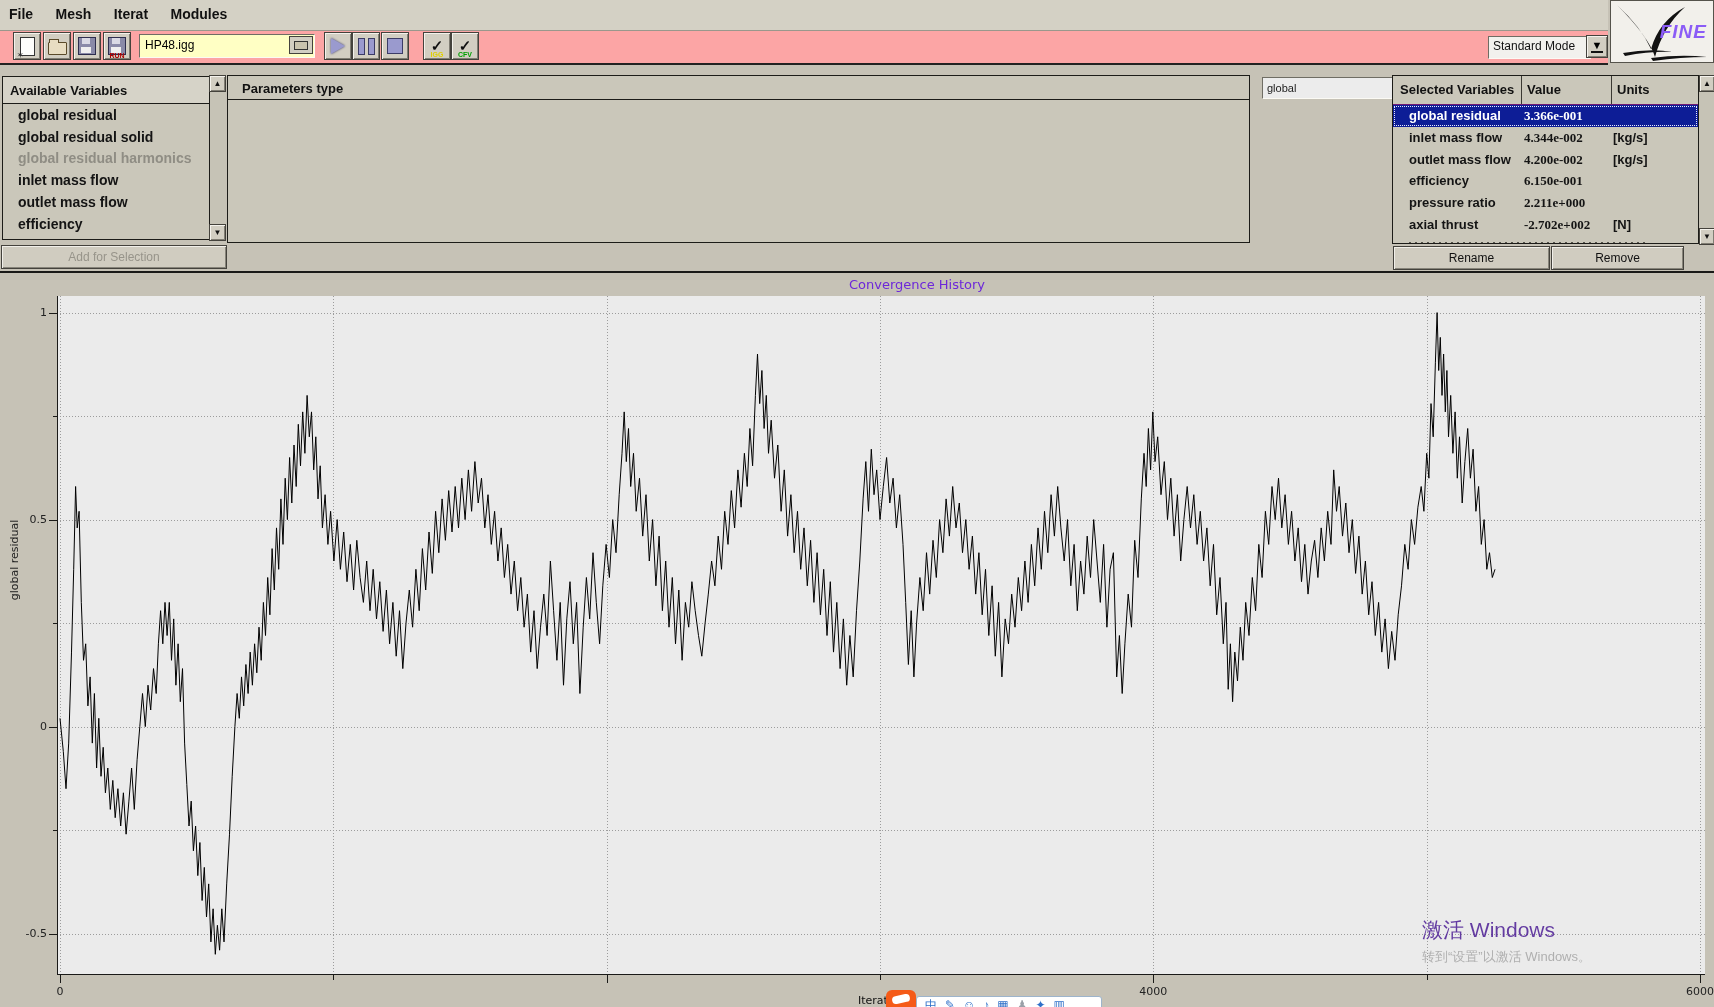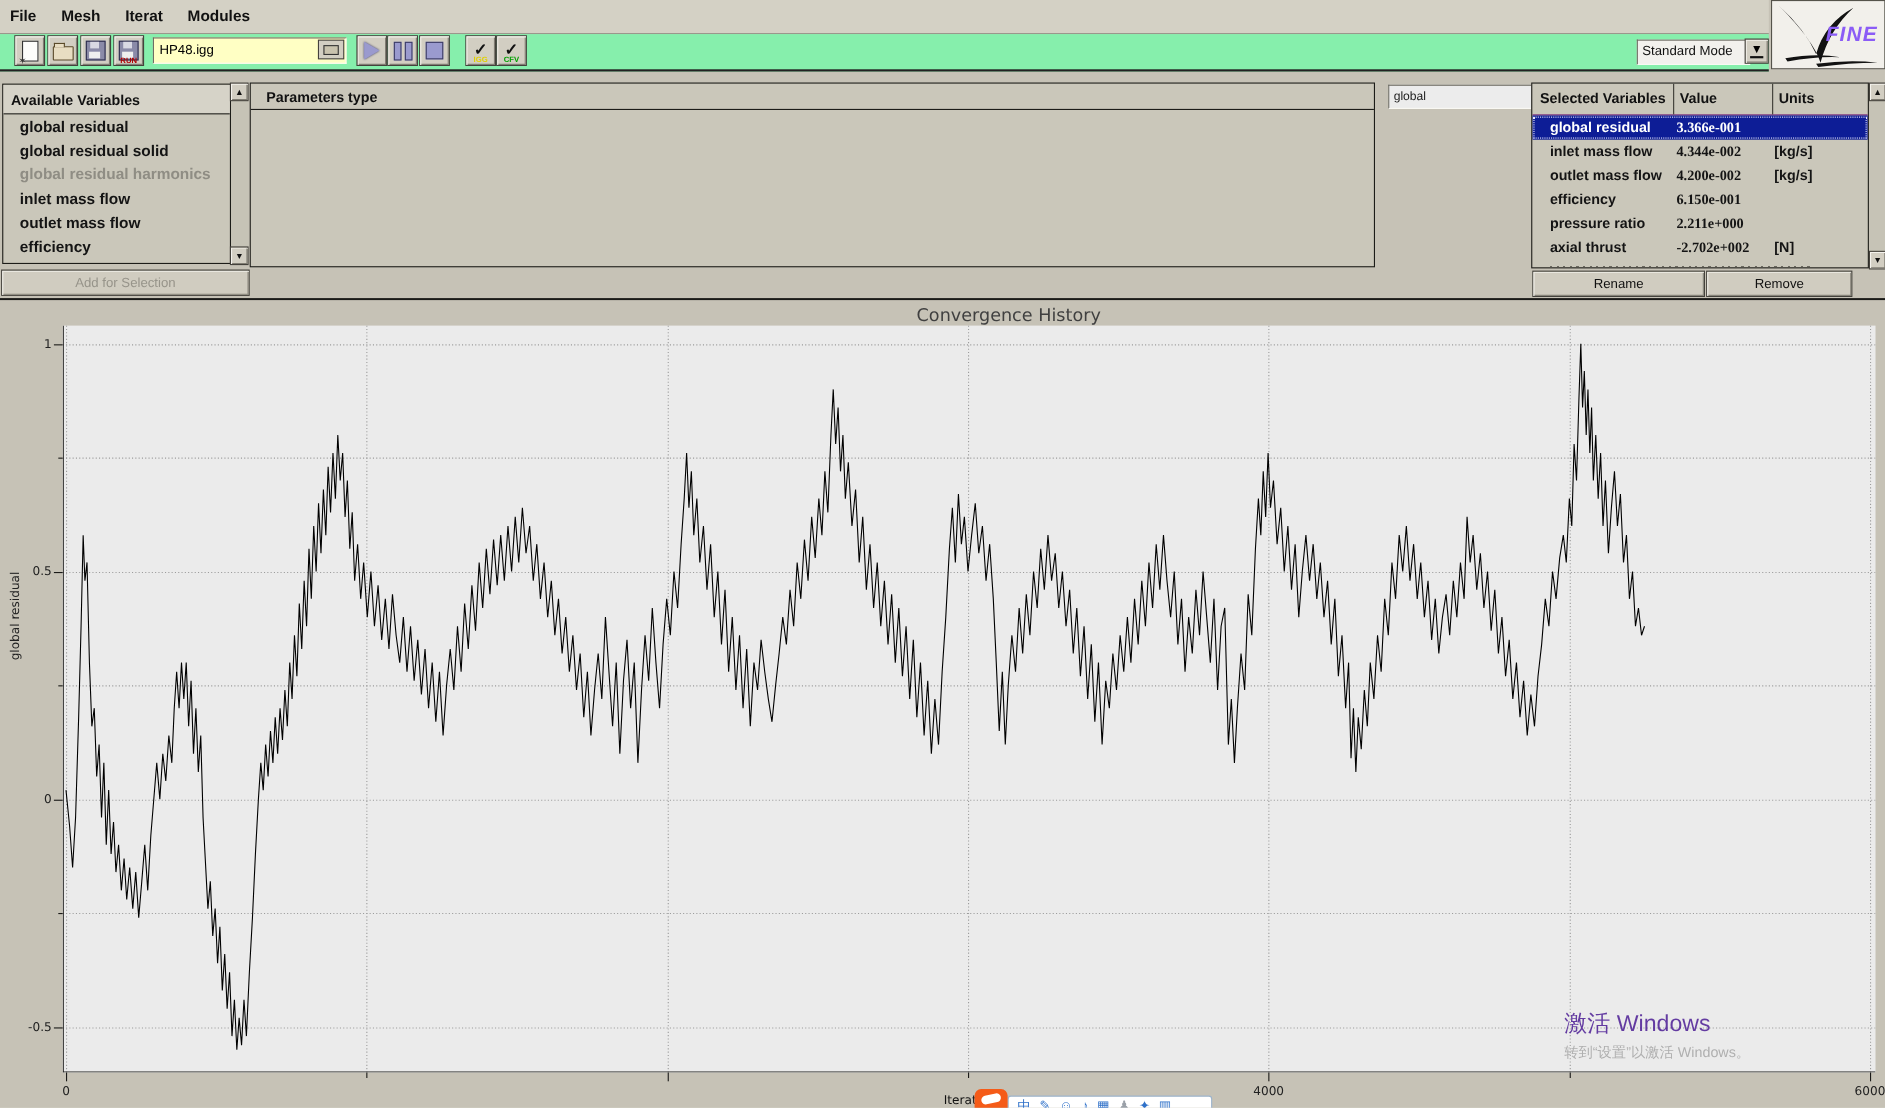--- a/index.html
+++ b/index.html
@@ -5,21 +5,21 @@
   html,body{margin:0;padding:0;}
   body{width:1714px;height:1007px;position:relative;overflow:hidden;
        background:#c6c2b6;font-family:"Liberation Sans",sans-serif;
        -webkit-font-smoothing:antialiased;}
   .abs{position:absolute;}
   
   #menubar{left:0;top:0;width:1608px;height:30px;background:#d4d1c5;
            border-bottom:1px solid #9a978c;}
   .menu-item{display:inline-block;font-weight:bold;font-size:14px;color:#111;
              padding:6px 9px 0 9px;cursor:default;}
-  #toolbar{left:0;top:31px;width:1608px;height:32px;background:#86efac;
+  #toolbar{left:0;top:31px;width:1608px;height:32px;background:#fca5a5;
            border-bottom:2px solid #222;}
   .tb-btn{position:absolute;top:2px;width:26px;height:26px;background:#d2cec2;
           box-shadow:0 0 0 1px #44423c, inset 1px 1px 0 #f4f2ec, inset -1px -1px 0 #807d73;
           display:flex;align-items:center;justify-content:center;}
   .page-icon{width:13px;height:17px;background:#fdfdfb;border:1px solid #333;position:relative;}
   .page-icon:after{content:"✶";position:absolute;left:-4px;bottom:-5px;font-size:9px;color:#333;}
   .folder-icon{width:17px;height:11px;background:#e8ddc2;border:1px solid #5a4a2a;
                border-radius:1px;position:relative;margin-top:4px;}
   .folder-icon:before{content:"";position:absolute;left:0;top:-4px;width:8px;height:3px;
                background:#e8ddc2;border:1px solid #5a4a2a;border-bottom:none;}
@@ -85,21 +85,21 @@
   .trow .c-val{position:absolute;left:131px;top:3px;font-family:Liberation Serif, serif;}
   .trow .c-unit{position:absolute;left:220px;top:3px;}
   .trow.selected{background:#0d1d96;color:#fff;outline:1px dotted #e8e8ff;outline-offset:-2px;}
   .action-btn{position:absolute;height:22px;background:#d0ccc0;
               box-shadow:0 0 0 1px #44423c, inset 1px 1px 0 #f1efe9, inset -1px -1px 0 #87847a;
               font-size:12px;color:#111;text-align:center;line-height:22px;}
   .action-btn.disabled{color:#97948a;}
   
   #chart-sep{left:0;top:271px;width:1714px;height:2px;background:#1a1a18;}
   #chart-region{left:0;top:273px;width:1714px;height:734px;background:#c6c2b6;}
-  #chart-title{left:917px;top:277px;transform:translateX(-50%);font-size:16px;color:#404040;
+  #chart-title{left:917px;top:277px;transform:translateX(-50%);font-size:13px;color:#6d28d9;
                font-family:"DejaVu Sans",sans-serif;white-space:nowrap;}
   #plot{left:57px;top:296px;width:1648px;height:679px;background:#ebebeb;}
   .tick-label-y{position:absolute;font-size:11px;color:#222;text-align:right;width:40px;
                 font-family:"DejaVu Sans",sans-serif;}
   .tick-label-x{position:absolute;font-size:11px;color:#222;transform:translateX(-50%);
                 font-family:"DejaVu Sans",sans-serif;}
   .tickmark{position:absolute;background:#1a1a18;}
   #ylabel{left:14px;top:560px;transform:translate(-50%,-50%) rotate(-90deg);
           font-size:11px;color:#222;white-space:nowrap;font-family:"DejaVu Sans",sans-serif;}
   #xlabel-partial{left:858px;top:994px;font-size:11px;color:#111;

